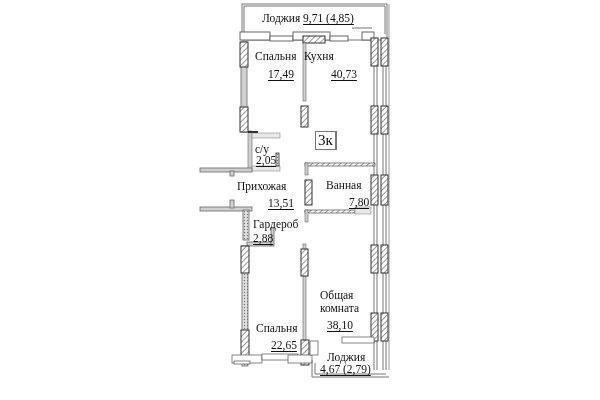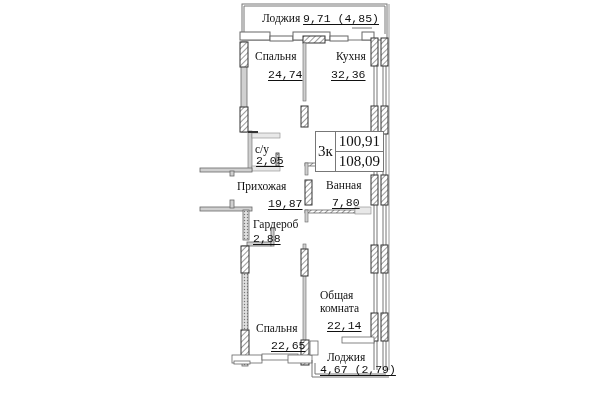--- a/index.html
+++ b/index.html
@@ -1,19 +1,19 @@
 <!DOCTYPE html>
 <html><head>
   <meta charset="utf-8">
   <style>
     html, body { margin: 0; padding: 0; background: #ffffff; }
     body { width: 600px; height: 400px; overflow: hidden; position: relative; }
     #plan { position: absolute; left: 0; top: 0; width: 600px; height: 400px; }
     .lbl { position: absolute; font-family: "Liberation Serif", "DejaVu Serif", serif; font-size: 11.5px; color: #111; white-space: nowrap; line-height: 1; }
-    .area { text-decoration: underline; text-underline-offset: 2px; font-family: Liberation Mono, monospace; }
+    .area { text-decoration: underline; text-underline-offset: 2px; }
     .total-box { position: absolute; left: 315px; top: 131px; border: 1px solid #777; display: flex; font-family: "Liberation Serif", "DejaVu Serif", serif; font-size: 15px; color: #111; background: #fff; }
     .total-box .rooms { display: flex; align-items: center; padding: 0 2px; border-right: 1px solid #777; }
     .total-box .vals { display: flex; flex-direction: column; }
     .total-box .vals span { padding: 2px 3px; line-height: 1; }
     .total-box .vals span + span { border-top: 1px solid #777; }
   </style>
 </head>
 <body>
 
 <svg id="plan" viewBox="0 0 600 400" xmlns="http://www.w3.org/2000/svg">
@@ -130,46 +130,42 @@
     <polyline points="315,363 315,374 386,374"></polyline>
   </g>
 </svg>
 
 <div class="lbl" style="left:262px; top:13px;">
   <span>Лоджия</span>
   <span class="area">9,71 (4,85)</span>
 </div>
 
 <div class="lbl" style="left:255px; top:51px;">Спальня</div>
-<div class="lbl area" style="left:268px; top:69px;">24,74</div>
+<div class="lbl area" style="left:268px; top:69px;">17,49</div>
 
-<div class="lbl" style="left:336px; top:51px;">Кухня</div>
-<div class="lbl area" style="left:331px; top:69px;">32,36</div>
+<div class="lbl" style="left:304px; top:51px;">Кухня</div>
+<div class="lbl area" style="left:331px; top:69px;">40,73</div>
 
 <div class="lbl" style="left:255px; top:144px;">с/у</div>
 <div class="lbl area" style="left:256px; top:155px;">2,05</div>
 
 <div class="total-box">
   <div class="rooms">3к</div>
-  <div class="vals">
-    <span>100,91</span>
-    <span>108,09</span>
-  </div>
 </div>
 
 <div class="lbl" style="left:237px; top:181px;">Прихожая</div>
-<div class="lbl area" style="left:268px; top:198px;">19,87</div>
+<div class="lbl area" style="left:268px; top:198px;">13,51</div>
 
 <div class="lbl" style="left:326px; top:180px;">Ванная</div>
-<div class="lbl area" style="left:332px; top:197px;">7,80</div>
+<div class="lbl area" style="left:349px; top:197px;">7,80</div>
 
 <div class="lbl" style="left:253px; top:219px;text-align:right;">Гардероб</div>
 <div class="lbl area" style="left:253px; top:233px;">2,88</div>
 
 <div class="lbl" style="left:320px; top:290px;font-family:Liberation Serif, serif;">Общая</div>
 <div class="lbl" style="left:320px; top:303px;">комната</div>
-<div class="lbl area" style="left:327px; top:320px;">22,14</div>
+<div class="lbl area" style="left:327px; top:320px;">38,10</div>
 
 <div class="lbl" style="left:256px; top:323px;">Спальня</div>
 <div class="lbl area" style="left:271px; top:340px;">22,65</div>
 
 <div class="lbl" style="left:327px; top:352px;">Лоджия</div>
 <div class="lbl area" style="left:320px; top:364px;">4,67 (2,79)</div>
 
 </body></html>

